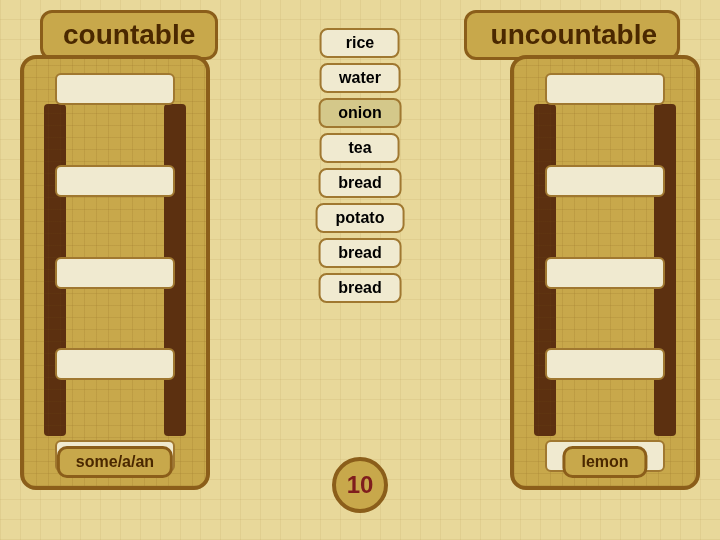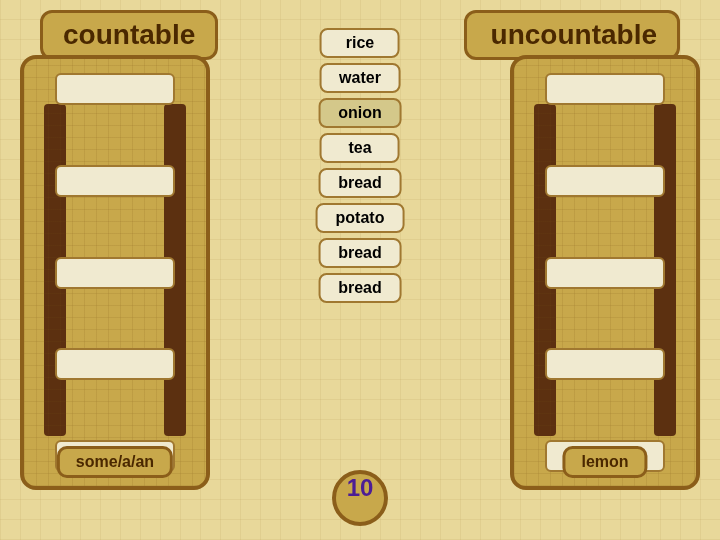--- a/index.html
+++ b/index.html
@@ -146,33 +146,34 @@
       text-align: center;
     }
 
     .word-card.active {
       background: #d4c88a;
     }
 
     
     .score-badge {
       position: absolute;
-      bottom: 14px;
+      bottom: 27px;
       left: 50%;
       transform: translateX(-50%);
       width: 56px;
       height: 56px;
       background: #c8a84b;
       border-radius: 50%;
       border: 4px solid #8b5e1a;
       display: flex;
+      align-items: center;
       justify-content: center;
       font-size: 24px;
       font-weight: bold;
-      color: #4c1d95;
+      color: #7f1d1d;
       z-index: 10;
     }
 
     
     .ladder-texture {
       position: absolute;
       top: 0;
       left: 0;
       right: 0;
       bottom: 0;

